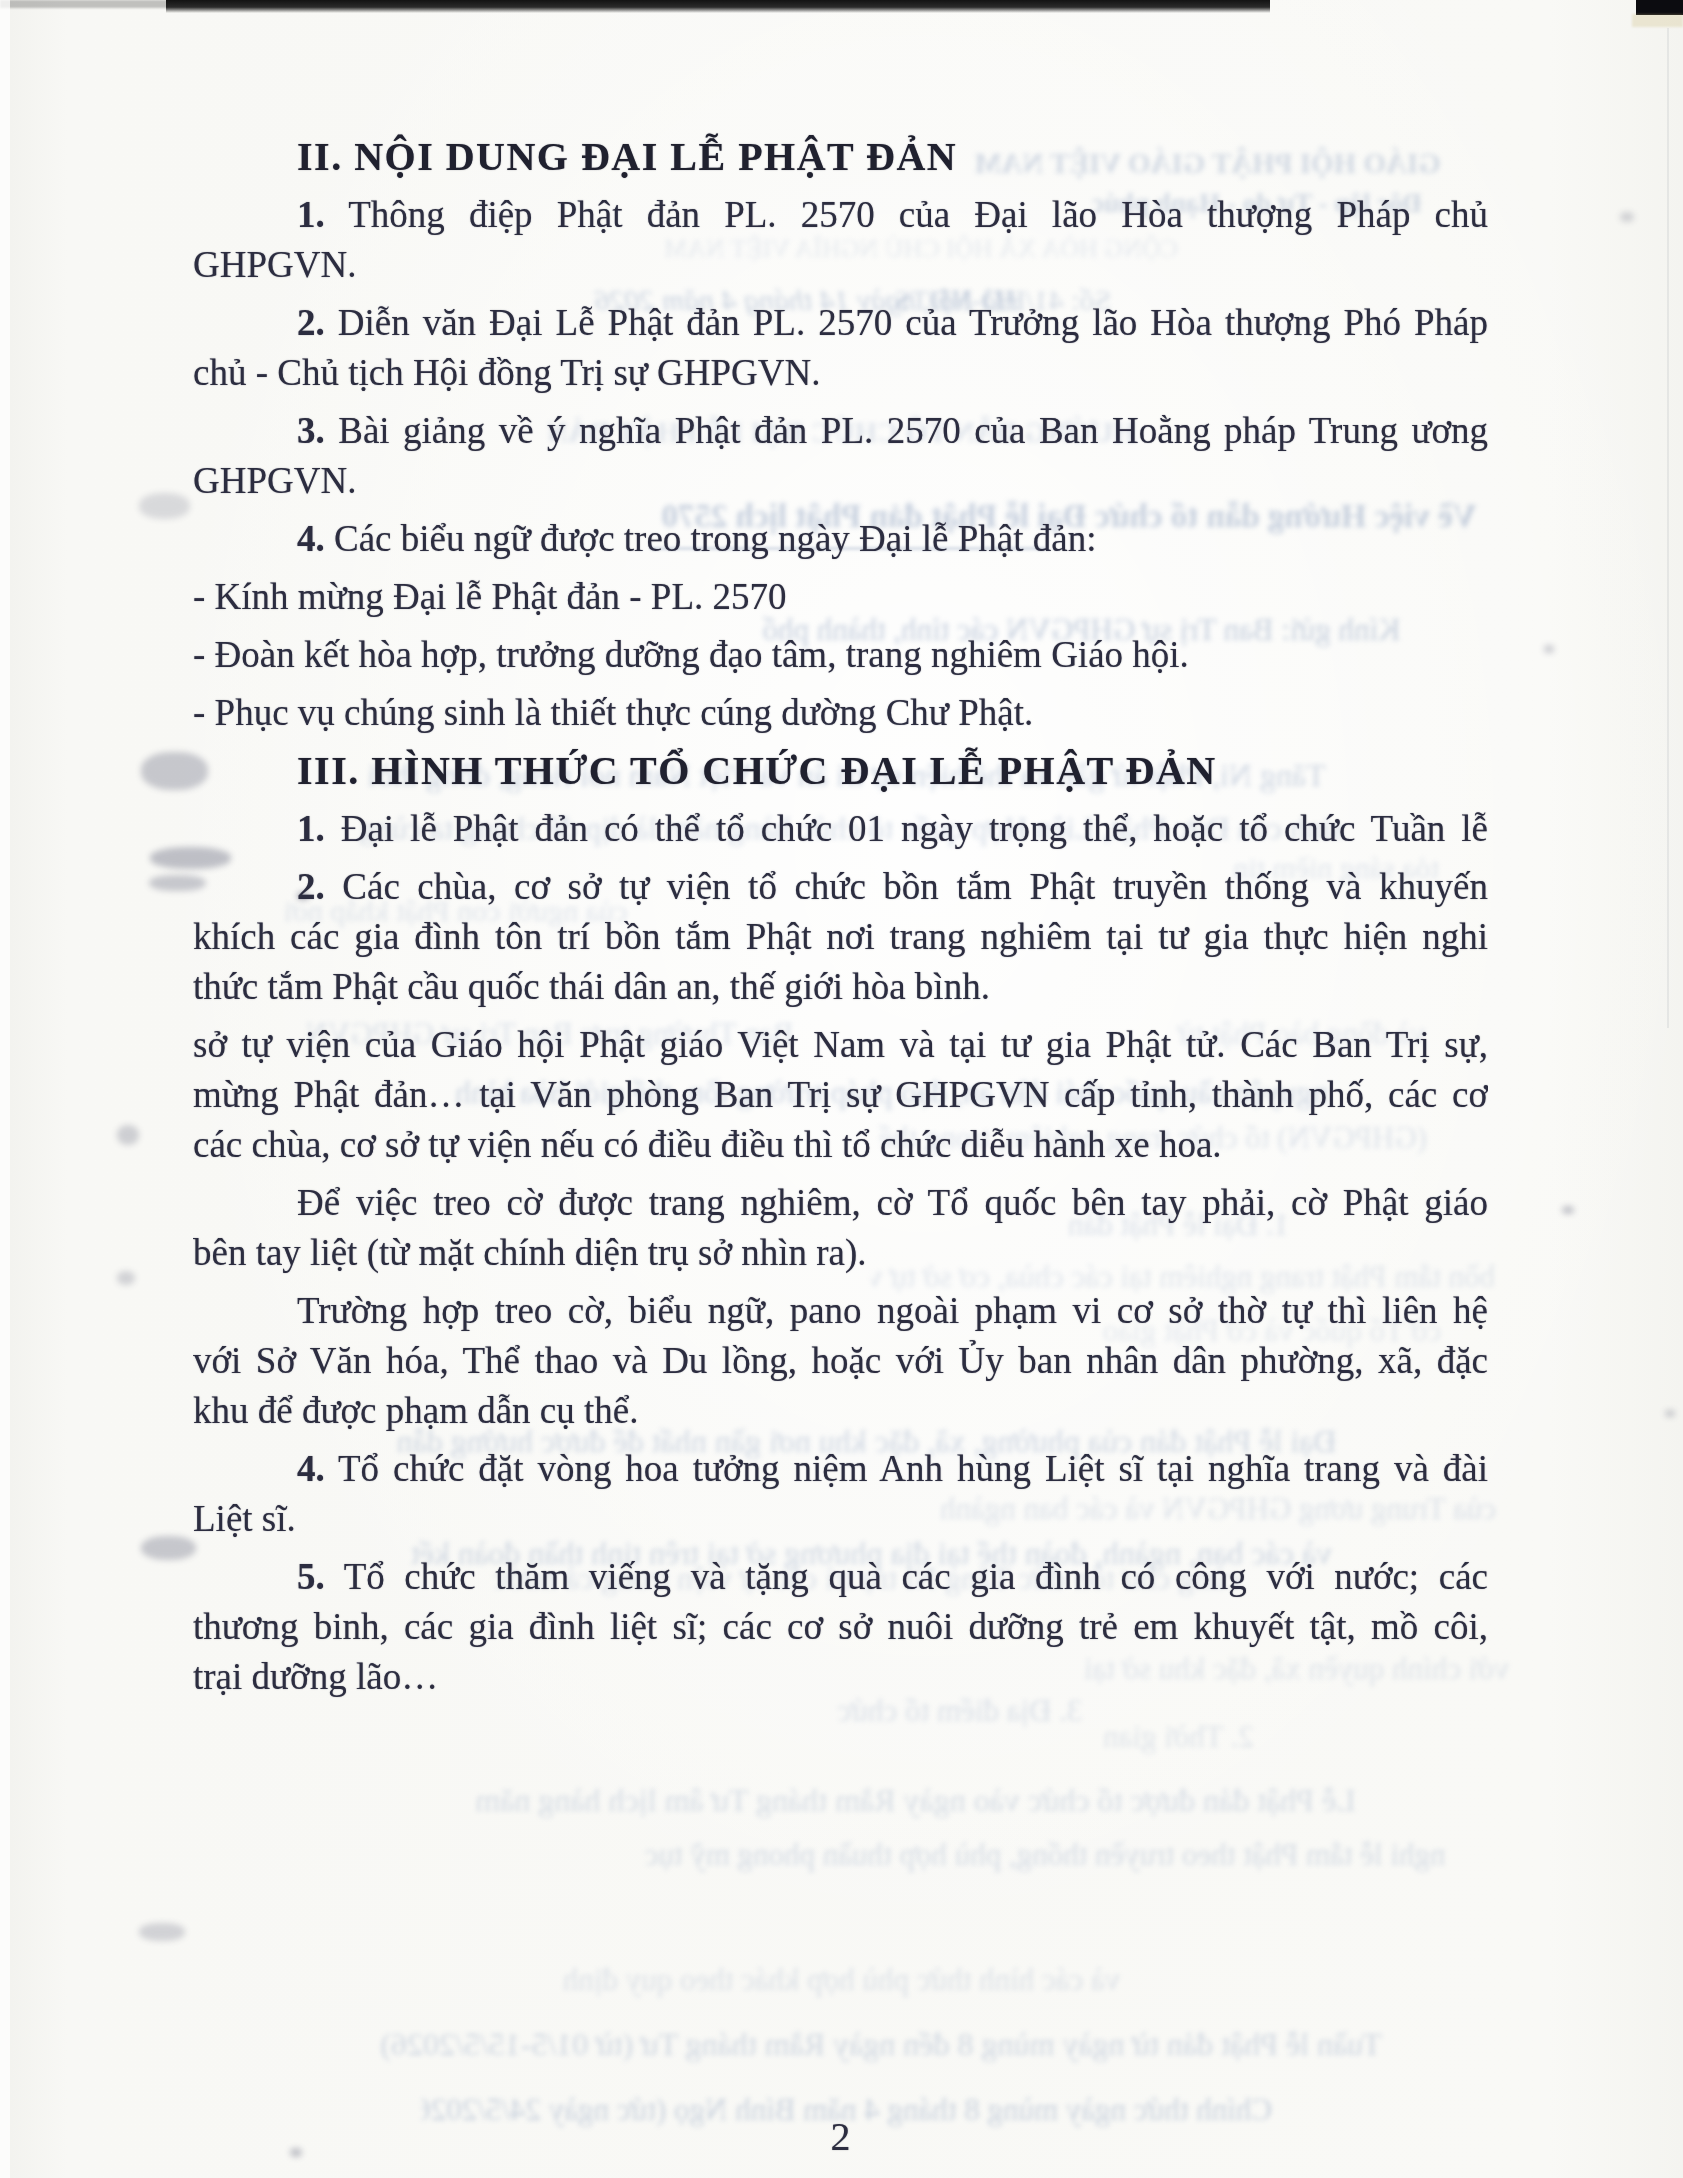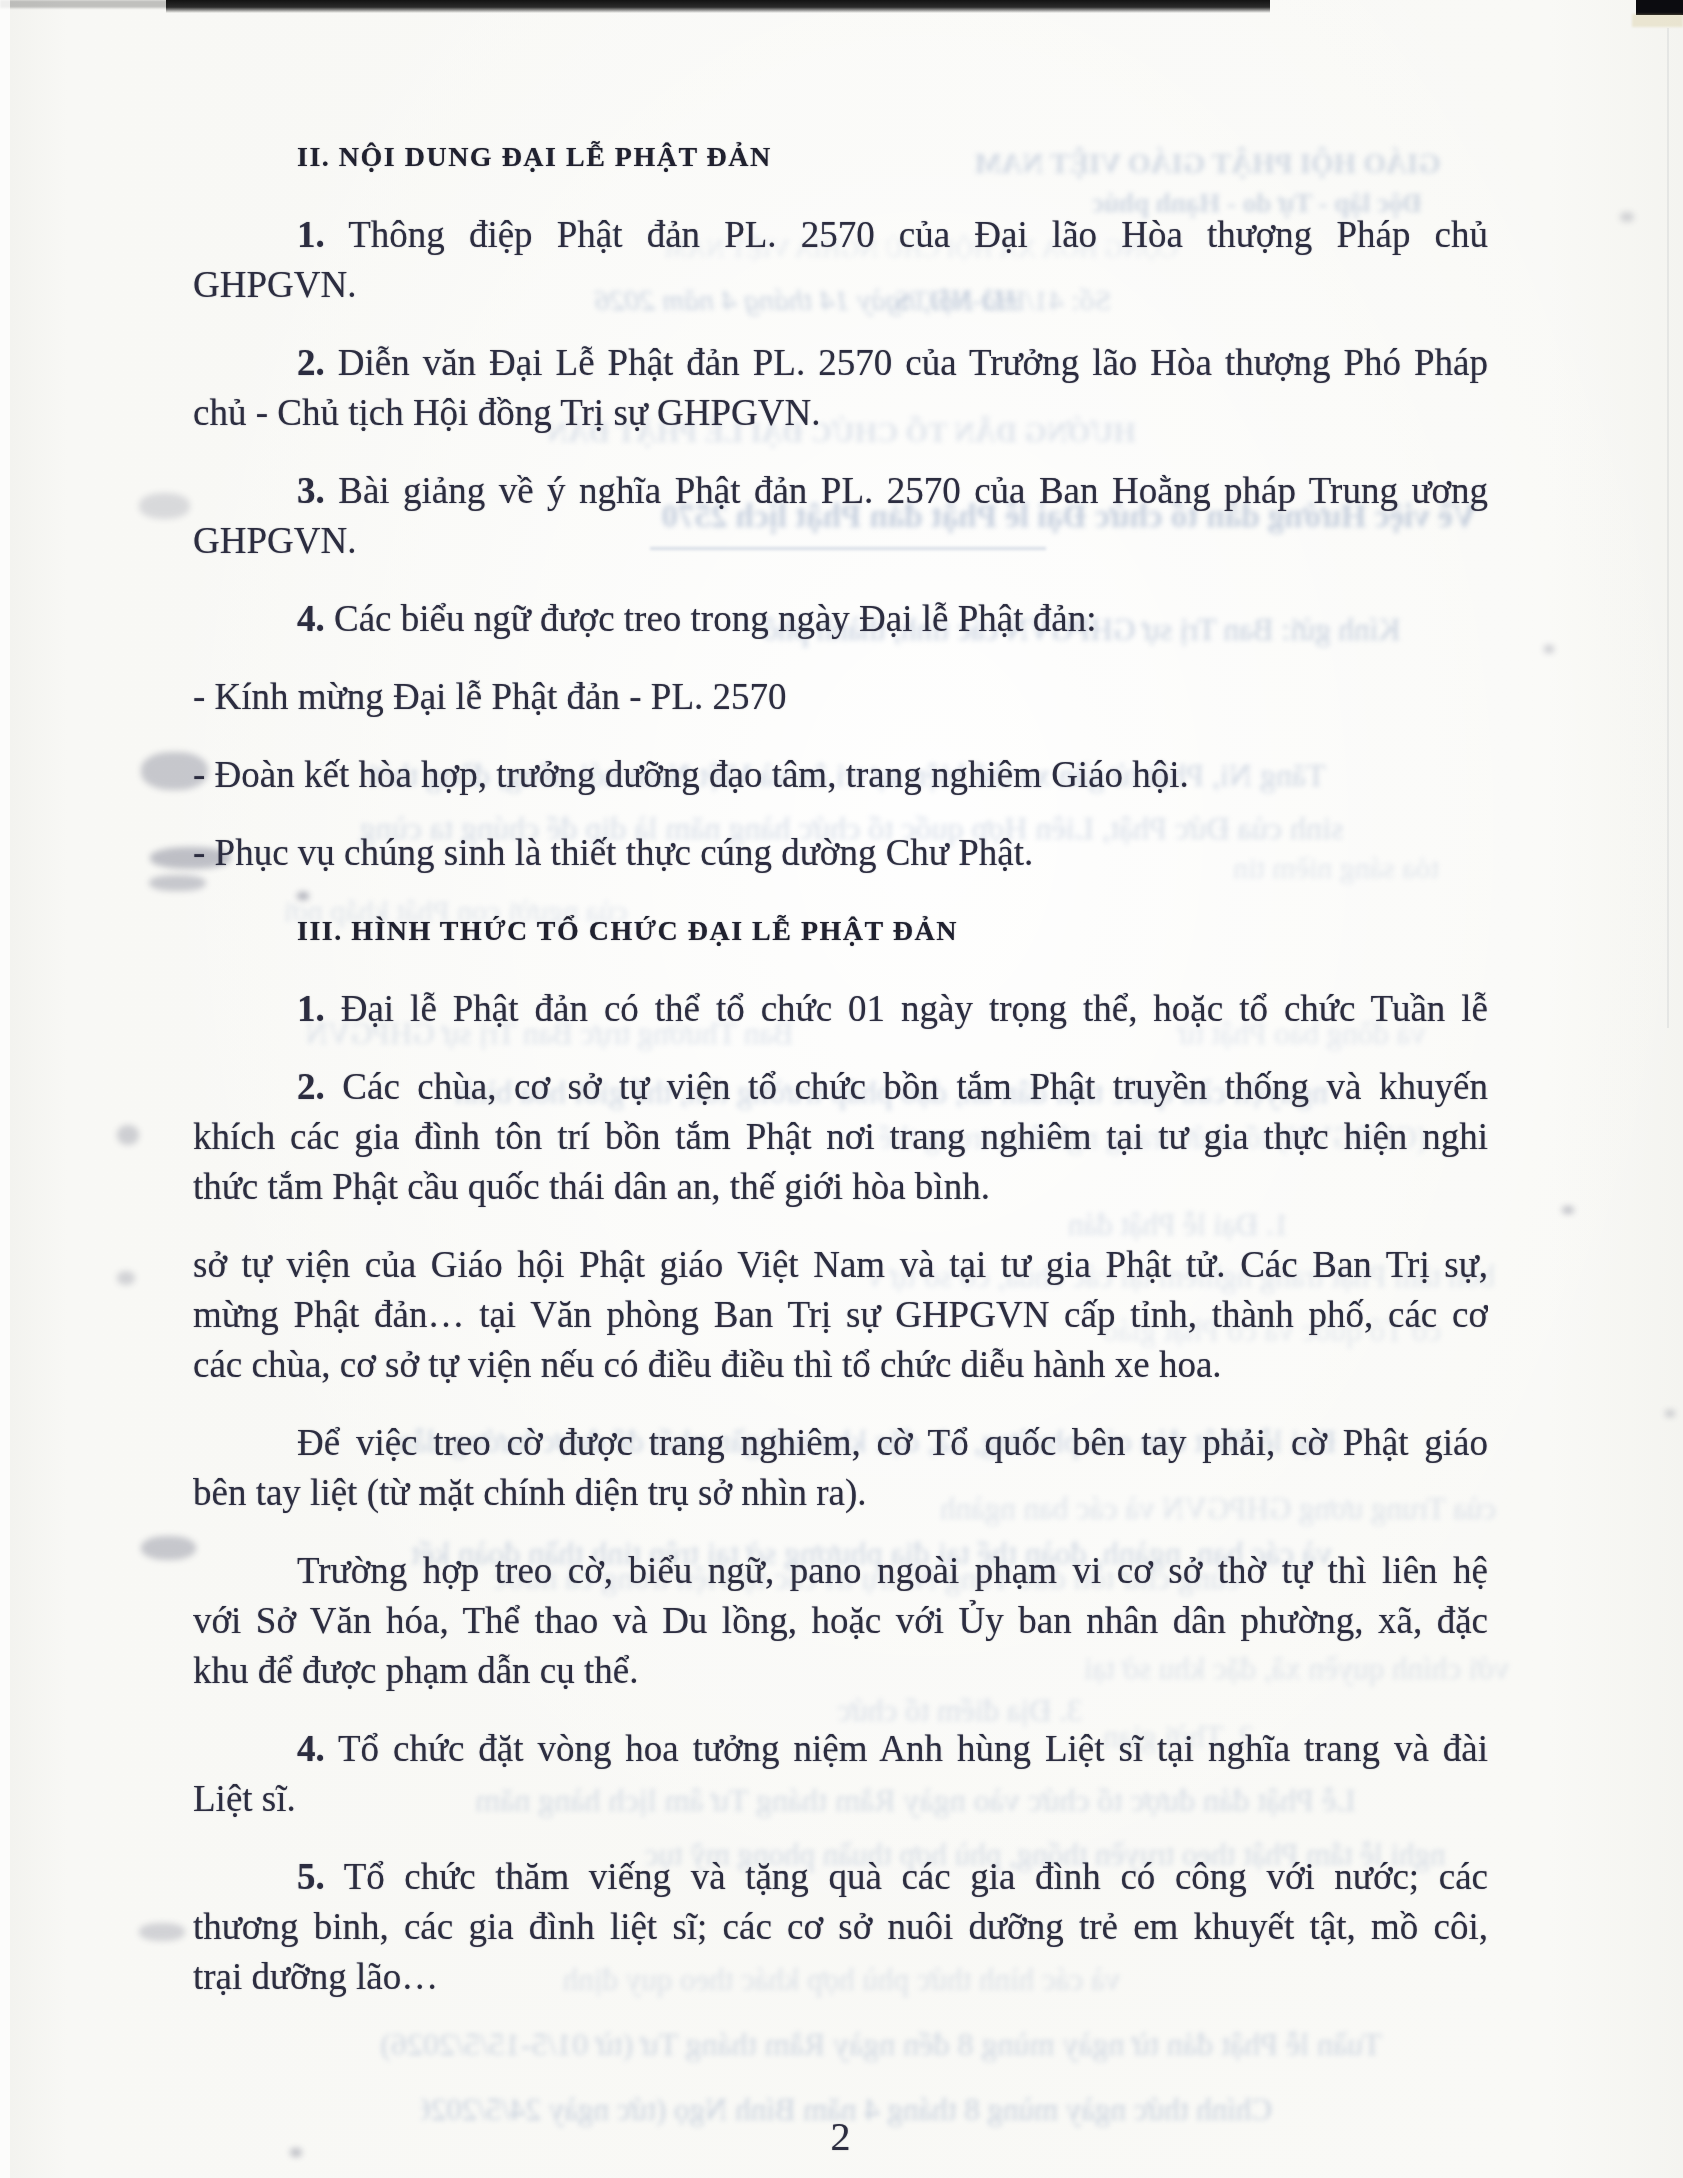--- a/index.html
+++ b/index.html
@@ -24,23 +24,23 @@
   .bleed-layer{position:absolute;inset:0;}
   .bleed{position:absolute;color:#8fa2c0;transform:scaleX(-1);filter:blur(2.6px);
     white-space:nowrap;overflow:hidden;text-align:center;line-height:1.15;}
   .bleed.bold{font-weight:bold;}
   .bleed.italic{font-style:italic;}
   .bleed-rule{position:absolute;height:3px;background:#8fa2c0;filter:blur(1.4px);}
   .smudge{position:absolute;background:#3a3e5a;filter:blur(3px);border-radius:45%;}
   
   .textblock{position:absolute;left:193px;top:132px;width:1295px;color:#2c2d40;
     text-shadow:0 0 1.2px rgba(44,45,64,0.55);}
-  .block{margin-top:28px;}
+  .block{margin-top:8px;}
   .block:first-child{margin-top:0;}
-  .h-line{font-weight:bold;font-size:28px;line-height:50px;height:50px;
+  .h-line{font-weight:bold;font-size:40px;line-height:50px;height:50px;
     text-indent:104px;letter-spacing:1.5px;color:#20212f;overflow:hidden;}
   .line{font-size:37px;line-height:50px;height:50px;text-align:justify;overflow:hidden;}
   .line.fill{text-align-last:justify;}
   .line.indent{text-indent:104px;}
   .num{font-weight:bold;}
   .pagenum{position:absolute;left:193px;top:2113px;width:1295px;text-align:center;
     font-size:40px;color:#2c2d40;text-shadow:0 0 1.2px rgba(44,45,64,0.5);}
 </style>
 </head>
 <body>

